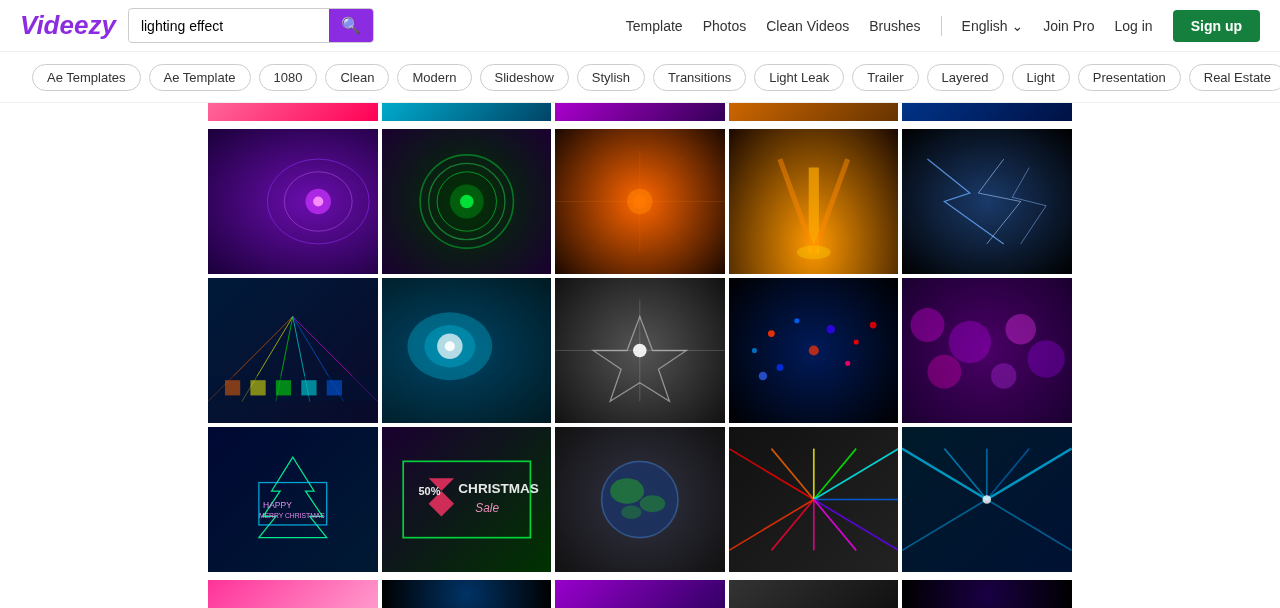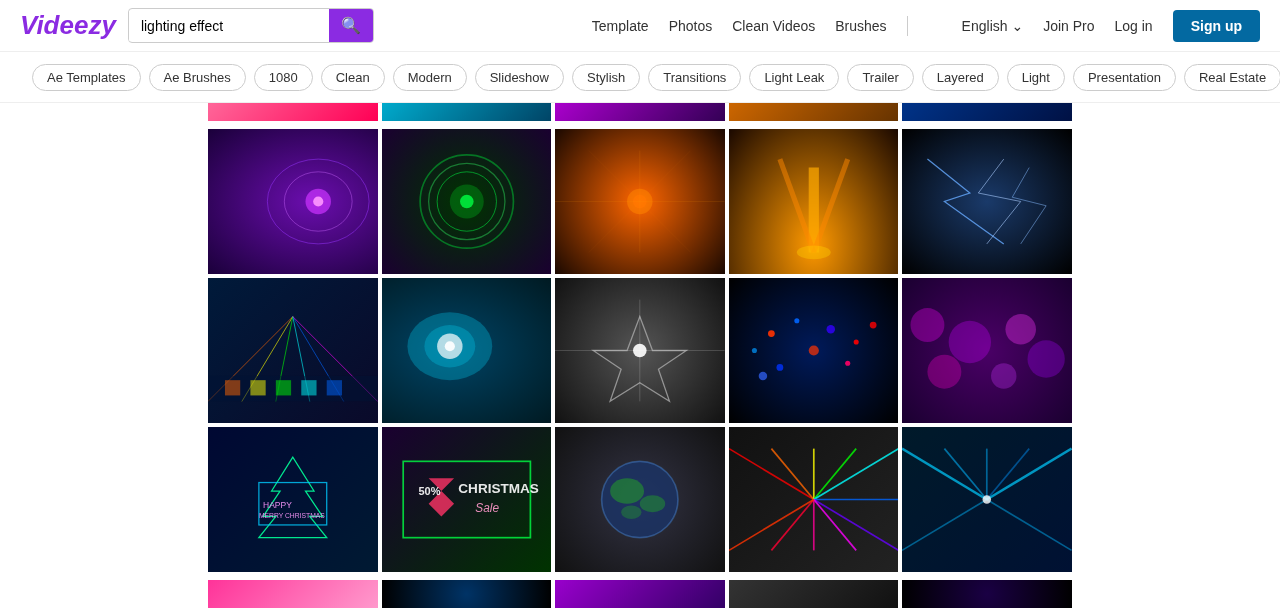--- a/index.html
+++ b/index.html
@@ -57,35 +57,34 @@
     }
     .nav-separator {
       width: 1px;
       height: 20px;
       background: #ccc;
     }
     .lang-selector {
       font-size: 14px;
       color: #333;
       cursor: pointer;
-      margin-left: 34px;
     }
     .join-pro {
       font-size: 14px;
       color: #333;
       cursor: pointer;
     }
     .login-btn {
       font-size: 14px;
       color: #8b2be2;
       cursor: pointer;
       text-decoration: none;
     }
     .signup-btn {
-      background: #0369a1;
+      background: #15803d;
       color: white;
       border: none;
       padding: 8px 18px;
       border-radius: 4px;
       font-size: 14px;
       cursor: pointer;
       font-weight: bold;
     }
 
     
@@ -198,21 +197,21 @@
     <span class="lang-selector"><span>English</span> ⌄</span>
     <span class="join-pro">Join Pro</span>
     <a class="login-btn">Log in</a>
     <button class="signup-btn">Sign up</button>
   </nav>
 </div>
 
 <div class="tags-row">
 
   <span class="tag-pill">Ae Templates</span>
-    <span class="tag-pill">Ae Brushes</span>
+    <span class="tag-pill">Ae Template</span>
     <span class="tag-pill">1080</span>
     <span class="tag-pill">Clean</span>
     <span class="tag-pill">Modern</span>
     <span class="tag-pill">Slideshow</span>
     <span class="tag-pill">Stylish</span>
     <span class="tag-pill">Transitions</span>
     <span class="tag-pill">Light Leak</span>
     <span class="tag-pill">Trailer</span>
     <span class="tag-pill">Layered</span>
     <span class="tag-pill">Light</span>

